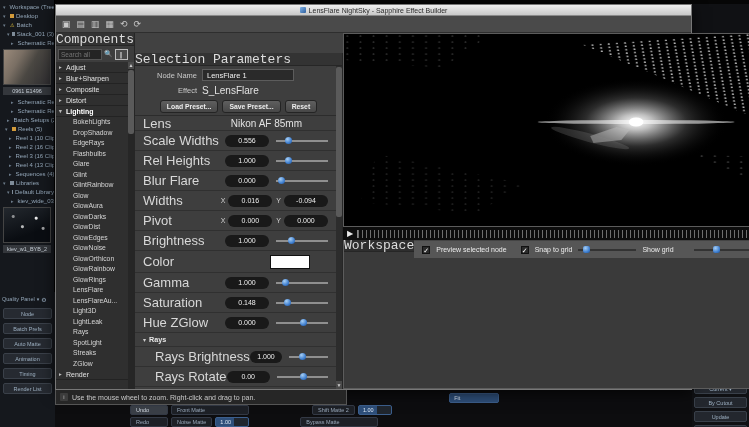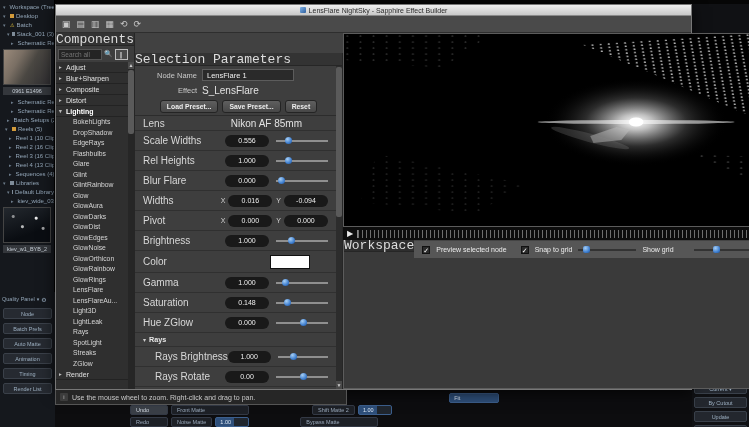--- a/index.html
+++ b/index.html
@@ -72,21 +72,21 @@
   
   #params { width:208px; background:#3e3e3e; border-right:1px solid #262626; display:flex; flex-direction:column; position:relative;margin-top:20px; }
   .nn-row { display:flex; align-items:center; gap:5px; height:18px; padding-left:10px; }
   .nn-label { width:52px; text-align:right; color:#c9c9c9; font-size:7.5px; }
   .nn-value { width:92px; height:12px; background:#2a2a2a; border:1px solid #5c5c5c; color:#efefef; font-size:7.5px; padding:0 4px; line-height:11px; }
   .eff-value { color:#e2e2e2; font-size:10px; }
   .preset-row { display:flex; gap:4px; justify-content:center; align-items:center; height:18px; }
   .pbtn { background:linear-gradient(#5f5f5f,#474747); border:1px solid #242424; border-radius:3px; color:#eee; font-size:6.8px; font-weight:bold; height:13px; line-height:12px; padding:0 6px; }
   #param-rows { flex:1; border-top:1px solid #2c2c2c; }
   .prow { display:flex; align-items:center; height:20px; padding:0 14px 0 8px; border-bottom:1px solid rgba(0,0,0,.22); position:relative; }
-  .plabel { color:#d8d8d8; font-size:10px; flex:1; white-space:nowrap; }
+  .plabel { color:#d8d8d8; font-size:13px; flex:1; white-space:nowrap; }
   .plabel.ind { padding-left:12px; }
   .pill { width:44px; height:12px; background:#191919; border-radius:7px; color:#eee; font-size:7px; text-align:center; line-height:12px; margin-right:7px; }
   .xy { color:#cfcfcf; font-size:7px; margin-right:3px; }
   .slider { width:52px; height:8px; position:relative; }
   .slider i { position:absolute; left:0; right:0; top:3px; height:2px; background:#8f8f8f; }
   .slider b { position:absolute; top:0.5px; width:7px; height:7px; border-radius:50%; background:radial-gradient(circle at 35% 30%,#a8d0f5,#3f7fd0 60%,#1c4f93); }
   .swatch { width:40px; height:14px; background:#fff; border:1px solid #111; margin-right:18px; }
   .sect { color:#e8e8e8; font-size:7.2px; font-weight:bold; }
   .sect-tri { color:#ccc; font-size:6px; margin-right:3px; }
   #param-scroll { position:absolute; right:0; top:13px; bottom:0; width:6px; background:#2c2c2c; }

